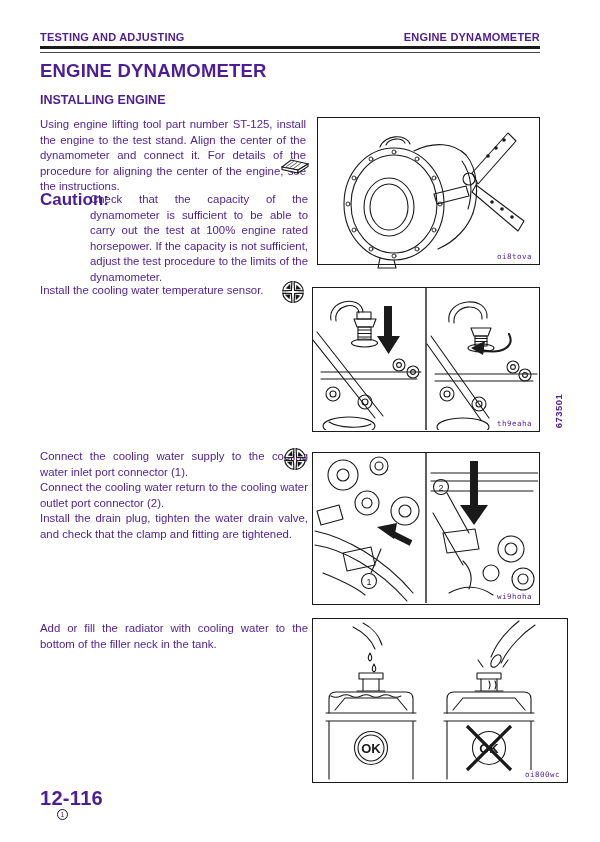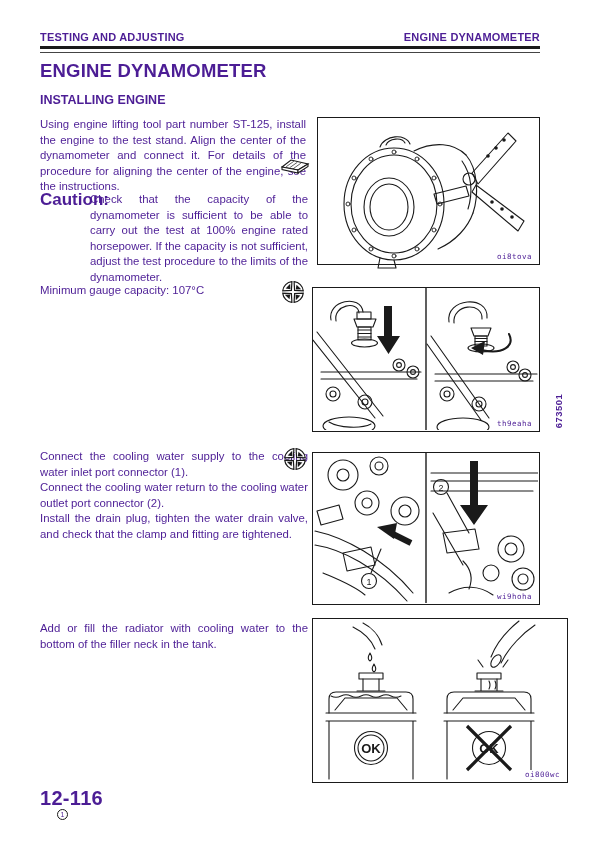--- a/index.html
+++ b/index.html
@@ -68,21 +68,21 @@
   <h2 class="subtitle">INSTALLING ENGINE</h2>
 
   <p class="body-text p-install">Using engine lifting tool part number ST-125, install the engine to the test stand.  Align the center of the dynamometer and connect it.  For details of the procedure for aligning the center of the engine, see the instructions.</p>
 
   <div class="caution">
     <span class="caution-label">Caution:</span>
     <span class="body-text caution-body">Check that the capacity of the dynamometer is sufficient to be able to carry out the test at 100% engine rated horsepower. If the capacity is not sufficient, adjust the test procedure to the limits of the dynamometer.</span>
   </div>
 
   <div class="body-text p-sensor">
-    <div>Minimum gauge capacity: 107°C</div>
+    <div>Install the cooling water temperature sensor.</div>
   </div>
 
   <div class="body-text p-connect">
     <div>Connect the cooling water supply to the cooling water inlet port connector (1).</div>
     <div>Connect the cooling water return to the cooling water outlet port connector (2).</div>
     <div>Install the drain plug, tighten the water drain valve, and check that the clamp and fitting are tightened.</div>
   </div>
 
   <p class="body-text p-radiator">Add or fill the radiator with cooling water to the bottom of the filler neck in the tank.</p>
 

